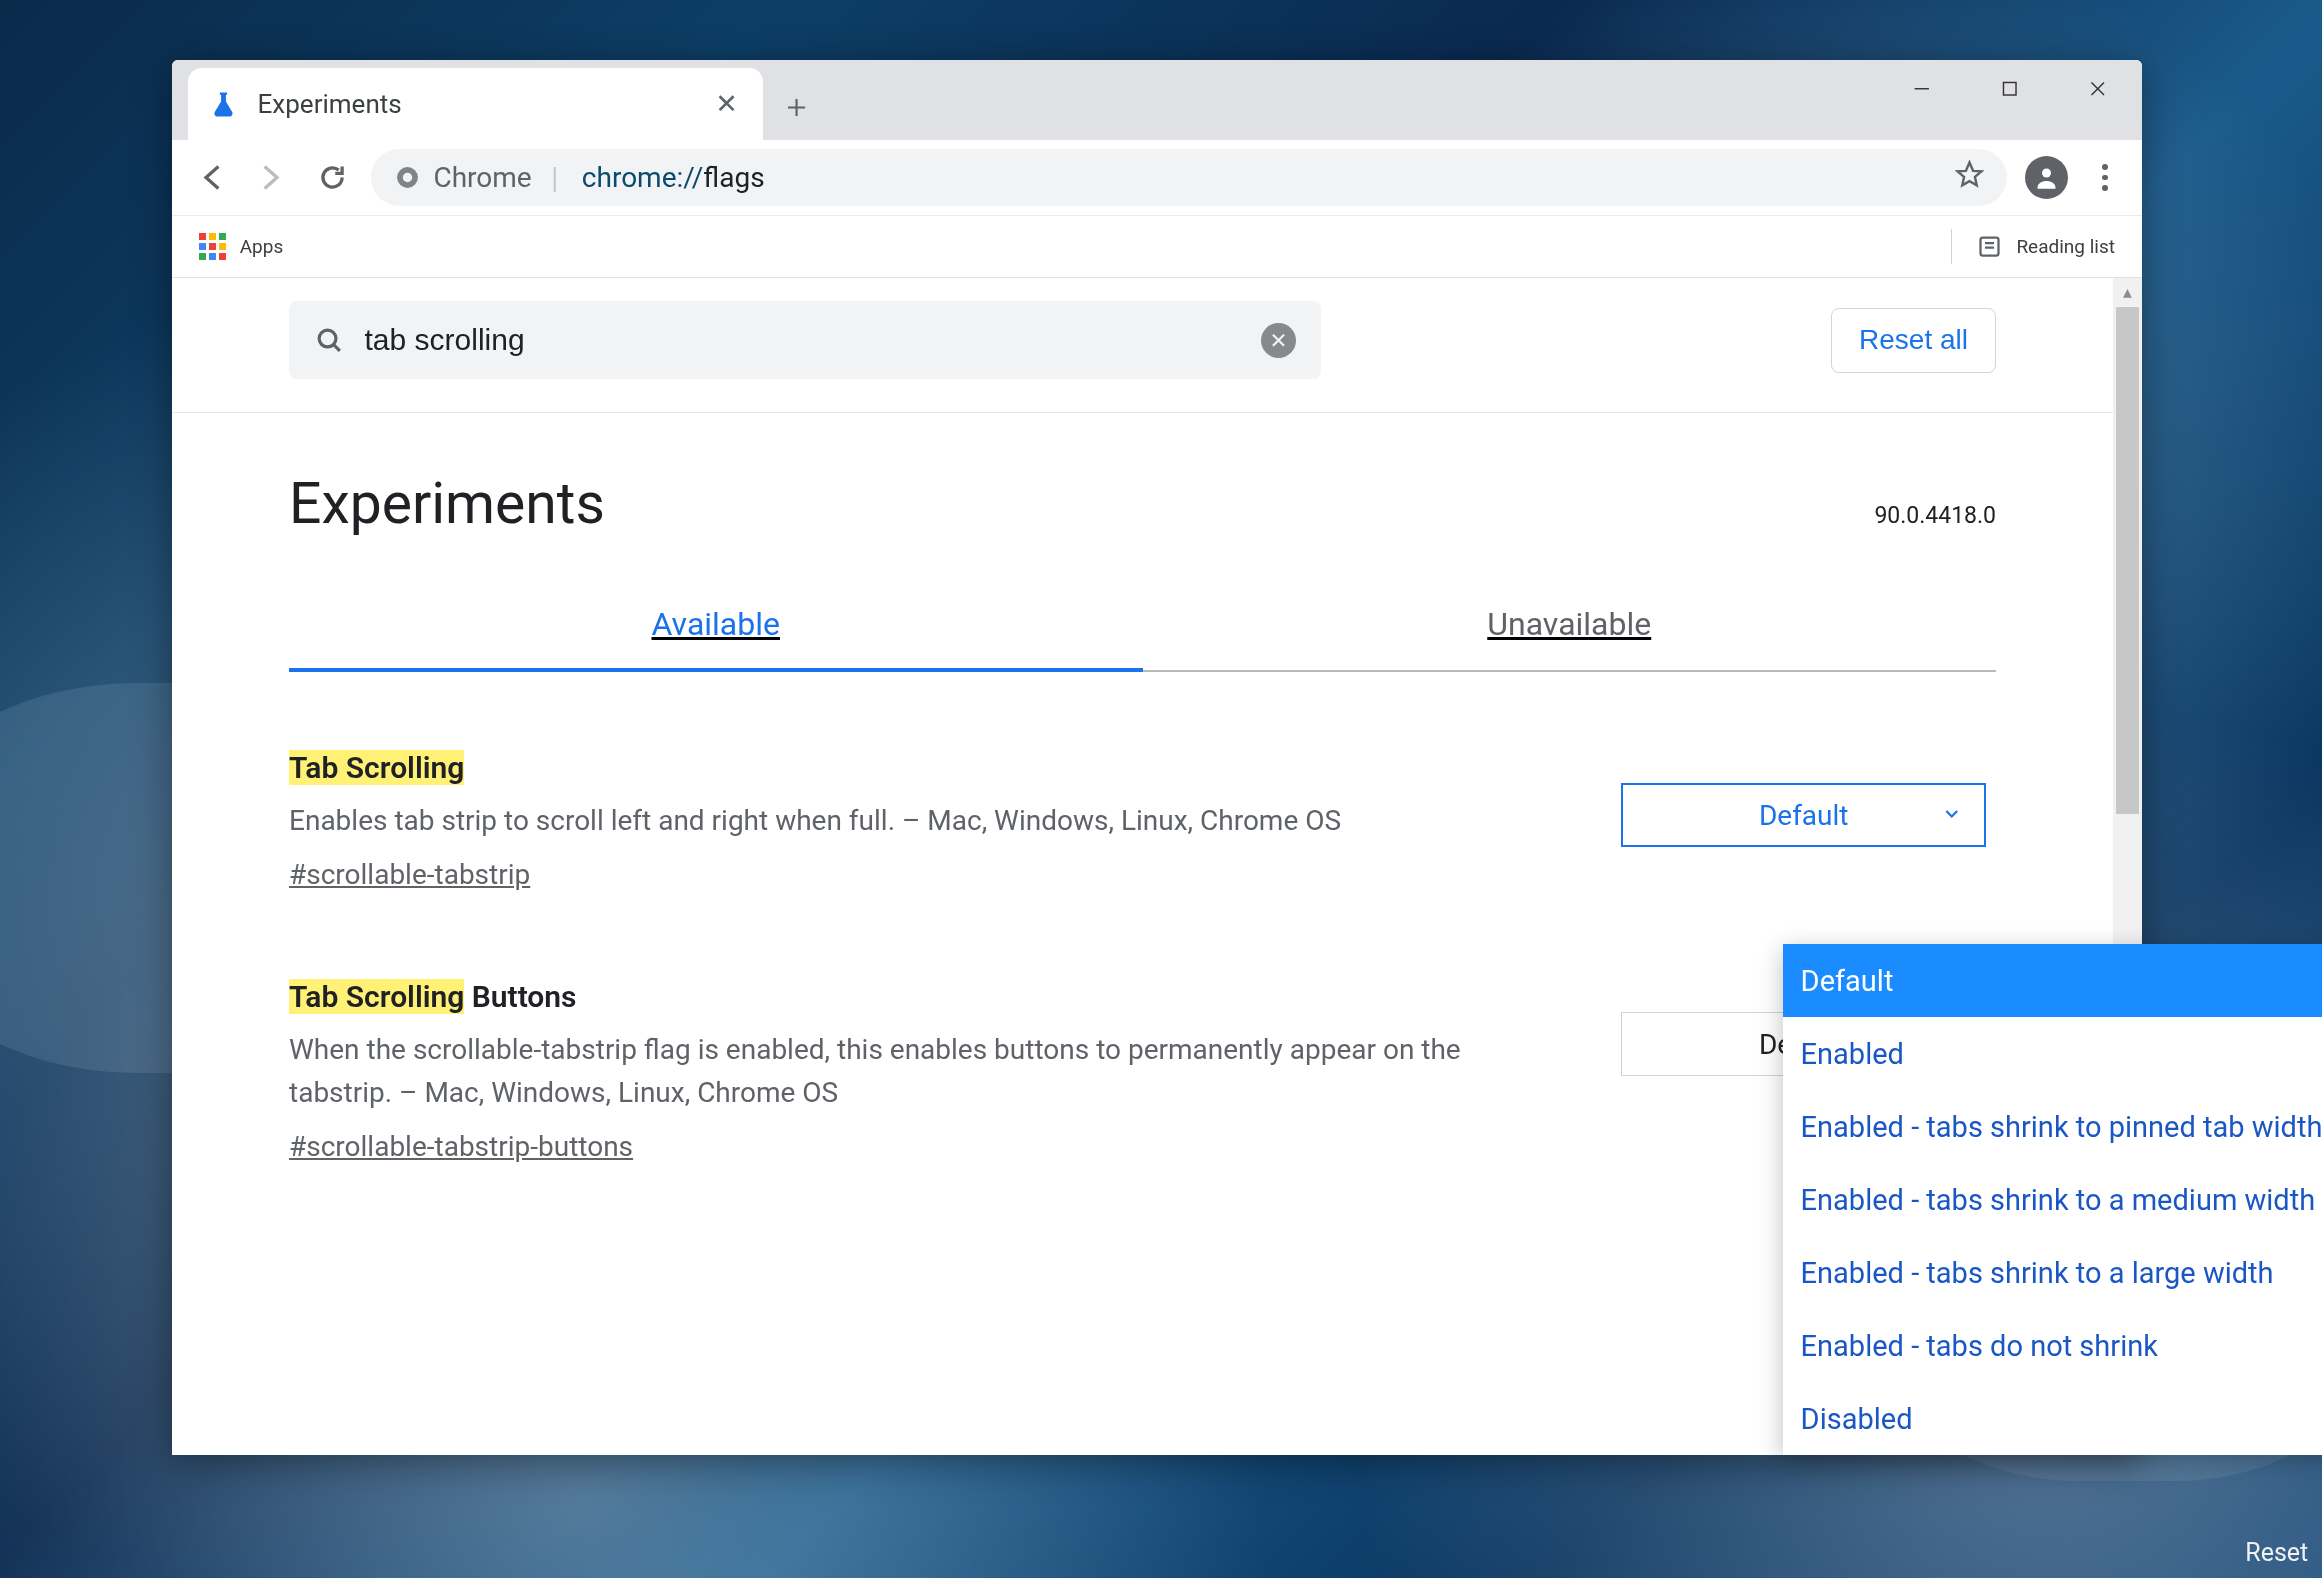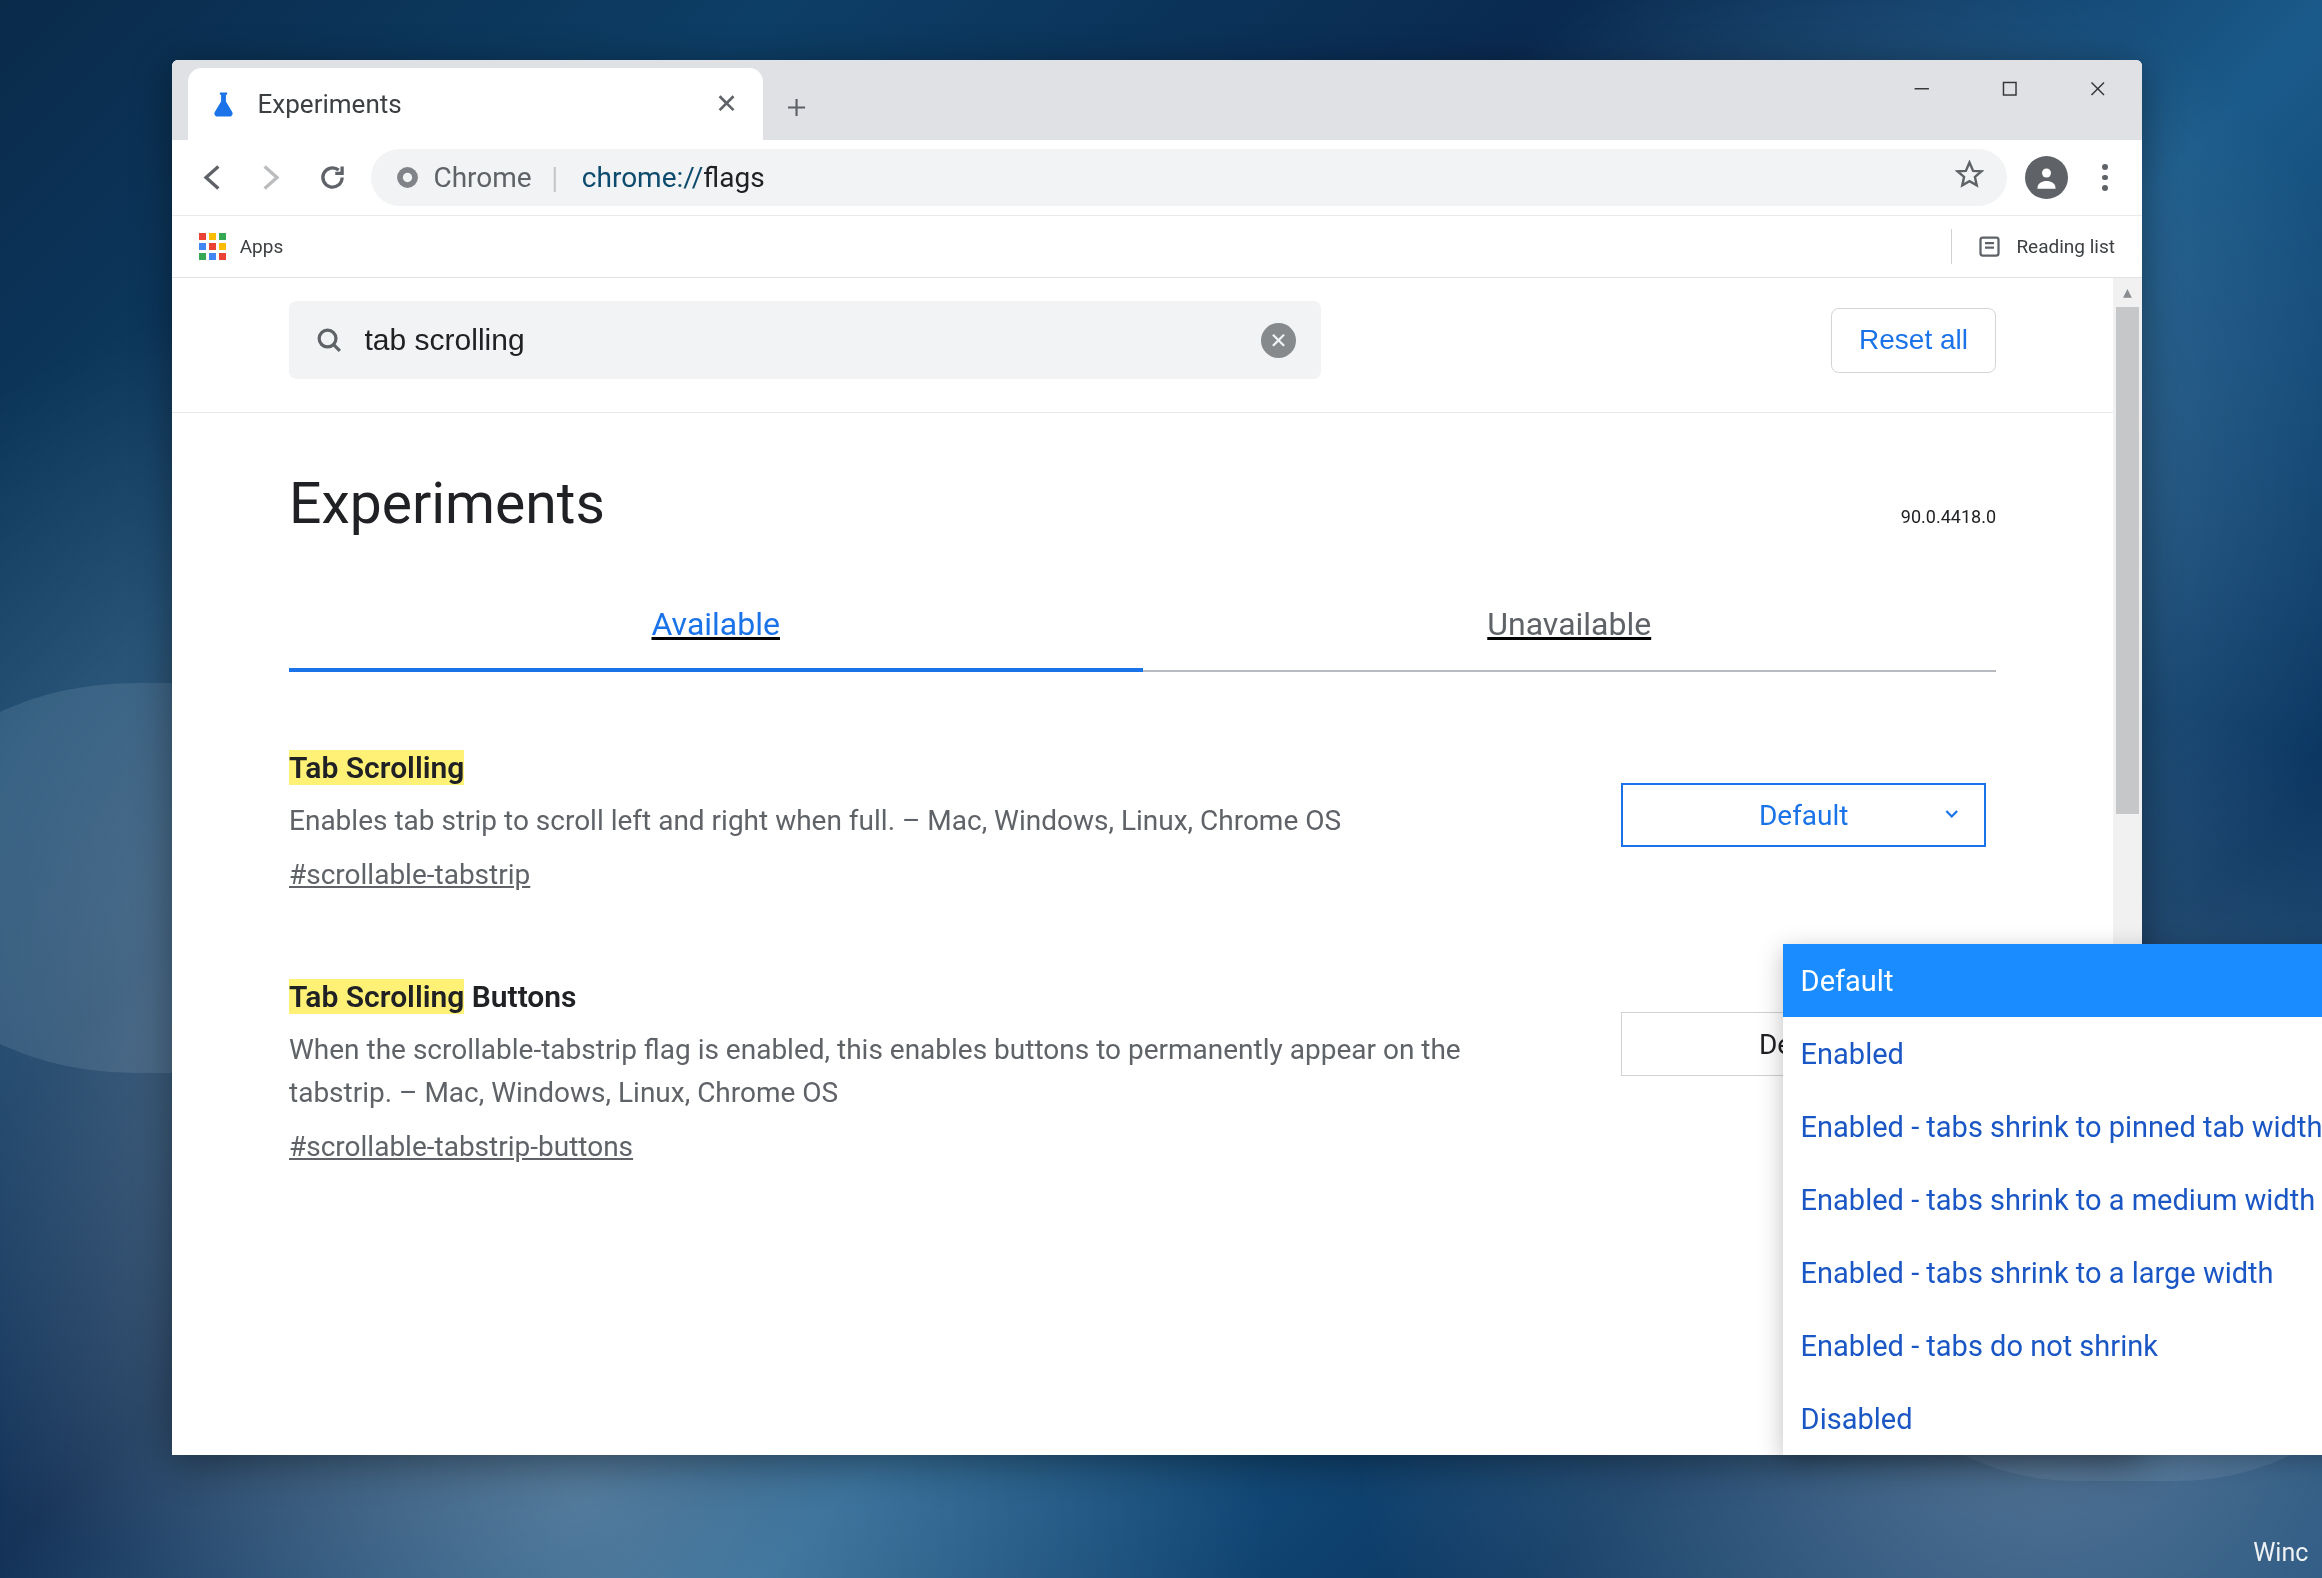--- a/index.html
+++ b/index.html
@@ -206,21 +206,21 @@
     font-size:28px; padding:15.6px 27px; border-radius:7.8px; cursor:pointer;
   }
 
   .content-divider { border-bottom:1px solid #e6e8ea; margin:0 -117px; }
 
   .heading-row {
     display:flex; align-items:baseline; justify-content:space-between;
     margin-top:57px;
   }
   .page-heading { font-size:57px; font-weight:400; color:#202124; }
-  .version { font-size:18px; color:#202124; }
+  .version { font-size:23px; color:#202124; }
 
   .tabs {
     display:flex; margin-top:68px;
     border-bottom:2px solid #b7bbc0;
     text-decoration:underline;
   }
   .tabs .seg {
     flex:1; text-align:center; font-size:32px;
     padding-bottom:27px; cursor:pointer;
     color:#5f6368;
@@ -443,14 +443,14 @@
       <div class="opt">Enabled</div>
       <div class="opt">Enabled - tabs shrink to pinned tab width</div>
       <div class="opt">Enabled - tabs shrink to a medium width</div>
       <div class="opt">Enabled - tabs shrink to a large width</div>
       <div class="opt">Enabled - tabs do not shrink</div>
       <div class="opt">Disabled</div>
     </div>
 
 </div>
 
-<div class="watermark">Winc</div>
+<div class="watermark">Reset</div>
 
 
 </body></html>

